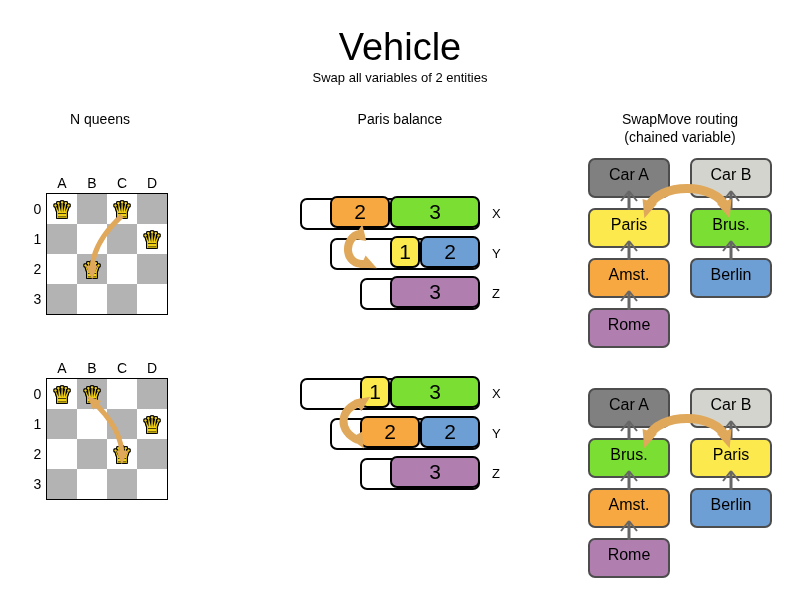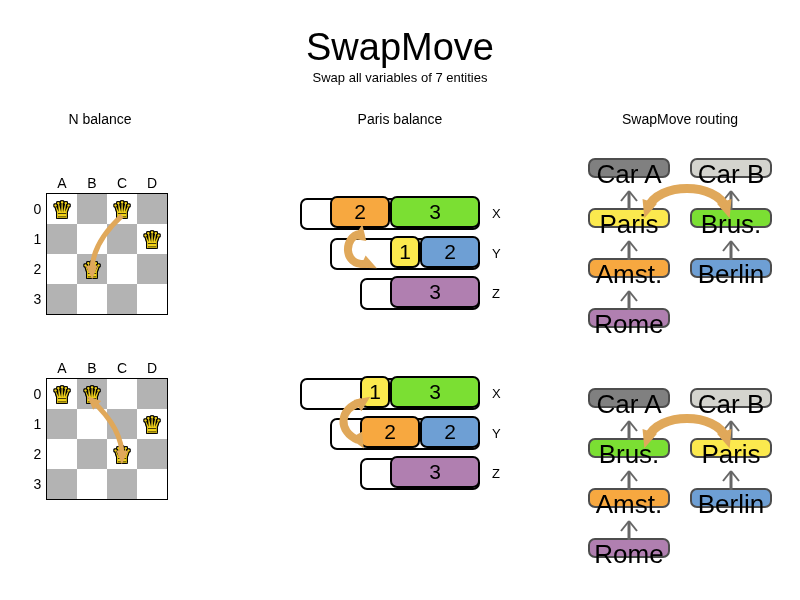--- a/index.html
+++ b/index.html
@@ -124,41 +124,42 @@
     top: 0;
     width: 16px;
     text-align: left;
   }
   .cloud-arrow { position: absolute; overflow: visible; }
 
   
   .vrp-group { position: absolute; }
   .vrp-node {
     position: absolute;
-    width: 82px; height: 20px;
+    width: 82px; height: 40px;
     border: 2px solid #4d4d4d;
     border-radius: 7px;
     box-sizing: border-box;
-    font-size: 26px;
+    font-size: 16px;
     line-height: 29px;
     text-align: center;
     color: #000;
   }
   .vrp-arrow { position: absolute; overflow: visible; }
 </style>
 </head>
 <body>
 
-<div id="page-title">SwapMove</div>
-<div id="page-subtitle">Swap all variables of 7 entities</div>
-
-<div id="head-queens" class="col-head">N balance</div>
+<div id="page-title">Vehicle</div>
+<div id="page-subtitle">Swap all variables of 2 entities</div>
+
+<div id="head-queens" class="col-head">N queens</div>
 <div id="head-cloud" class="col-head">Paris balance</div>
 <div id="head-vrp" class="col-head">
   <span>SwapMove routing</span>
+  <span class="l2">(chained variable)</span>
 </div>
 
 <div class="board-wrap" id="board-0" style="left:46px; top:193px;">
     <div class="board">
       <div class="cell light" style="left: 0px; top: 0px;"></div>
       <div class="cell dark" style="left: 30px; top: 0px;"></div>
       <div class="cell light" style="left: 60px; top: 0px;"></div>
       <div class="cell dark" style="left: 90px; top: 0px;"></div>
       <div class="cell dark" style="left: 0px; top: 30px;"></div>
       <div class="cell light" style="left: 30px; top: 30px;"></div>

